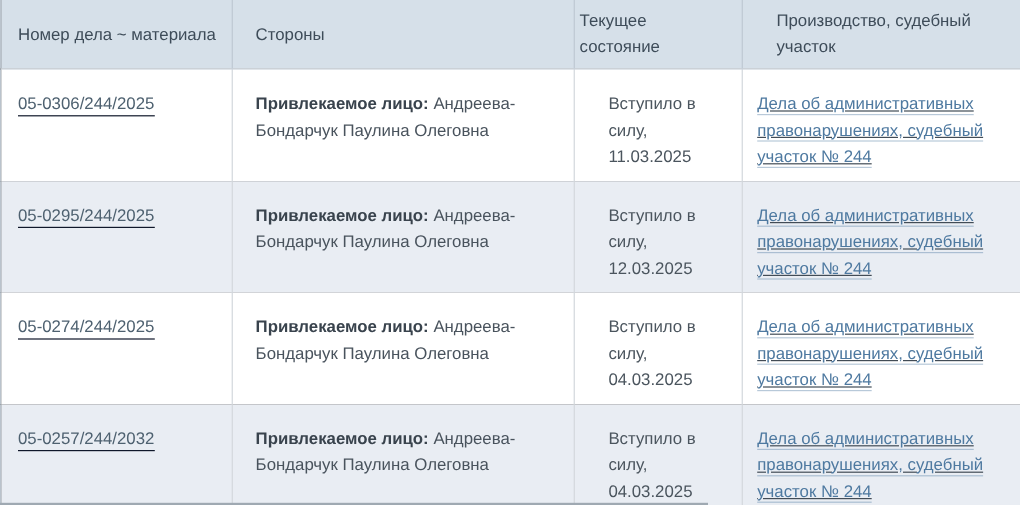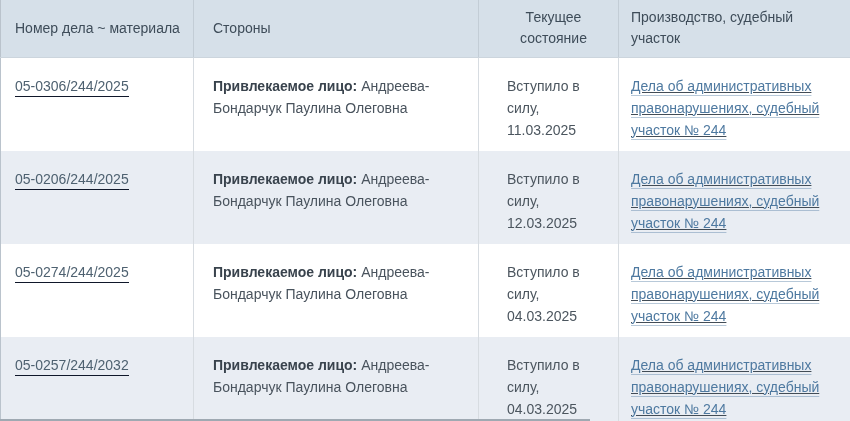--- a/index.html
+++ b/index.html
@@ -33,22 +33,22 @@
     font-size: 14px;
     line-height: 21px;
     text-align: left;
     vertical-align: middle;
     border-right: 1px solid #c3cdd6;
     border-bottom: 1px solid #ccd5dd;
     padding: 6px 10px 6px 14px;
   }
   thead th:last-child { border-right: none; }
   thead th.c2 { padding-left: 19px; }
-  thead th.c3 { padding-left: 20px; text-align: center; }
-  thead th.c4 { padding-left: 12px; }
+  thead th.c3 { padding-left: 4px; }
+  thead th.c4 { padding-left: 28px; }
 
   tbody td {
     vertical-align: top;
     border-right: 1px solid #d7dce1;
     padding: 17px 12px 10px 14px;
     line-height: 22px;
   }
   tbody td:last-child { border-right: none; text-decoration: underline; }
   tbody td.c2 { padding-left: 19px; }
   tbody td.c3 { padding-left: 28px; color: #4b555e; }
@@ -106,21 +106,21 @@
       </tr>
     </thead>
     <tbody>
       <tr class="r-odd h1">
         <td class="c1"><a class="case-link">05-0306/244/2025</a></td>
         <td class="c2"><span class="party-label">Привлекаемое лицо:</span> <span class="party-name">Андреева-Бондарчук Паулина Олеговна</span></td>
         <td class="c3"><span>Вступило в силу, 11.03.2025</span></td>
         <td class="c4"><a class="proc-link">Дела об административных правонарушениях, судебный участок № 244</a></td>
       </tr>
       <tr class="r-even h2">
-        <td class="c1"><a class="case-link">05-0206/244/2025</a></td>
+        <td class="c1"><a class="case-link">05-0295/244/2025</a></td>
         <td class="c2"><span class="party-label">Привлекаемое лицо:</span> <span class="party-name">Андреева-Бондарчук Паулина Олеговна</span></td>
         <td class="c3"><span>Вступило в силу, 12.03.2025</span></td>
         <td class="c4"><a class="proc-link">Дела об административных правонарушениях, судебный участок № 244</a></td>
       </tr>
       <tr class="r-odd h3">
         <td class="c1"><a class="case-link">05-0274/244/2025</a></td>
         <td class="c2"><span class="party-label">Привлекаемое лицо:</span> <span class="party-name">Андреева-Бондарчук Паулина Олеговна</span></td>
         <td class="c3"><span>Вступило в силу, 04.03.2025</span></td>
         <td class="c4"><a class="proc-link">Дела об административных правонарушениях, судебный участок № 244</a></td>
       </tr>

